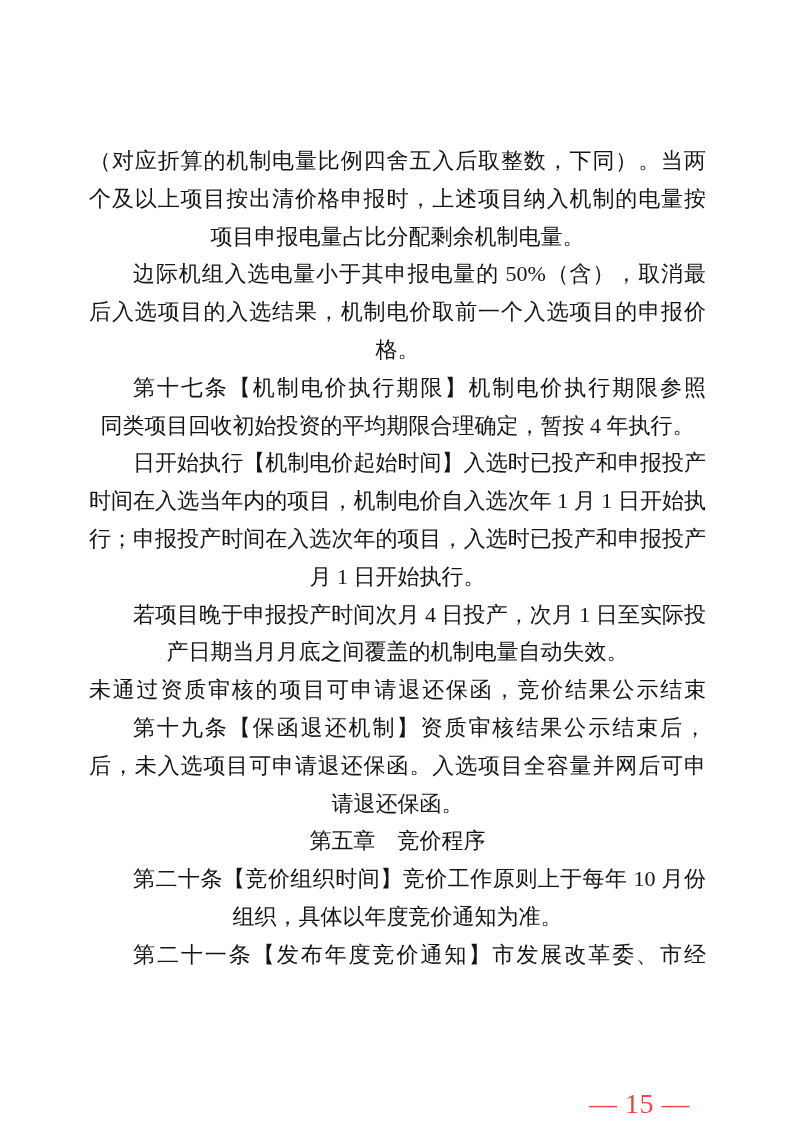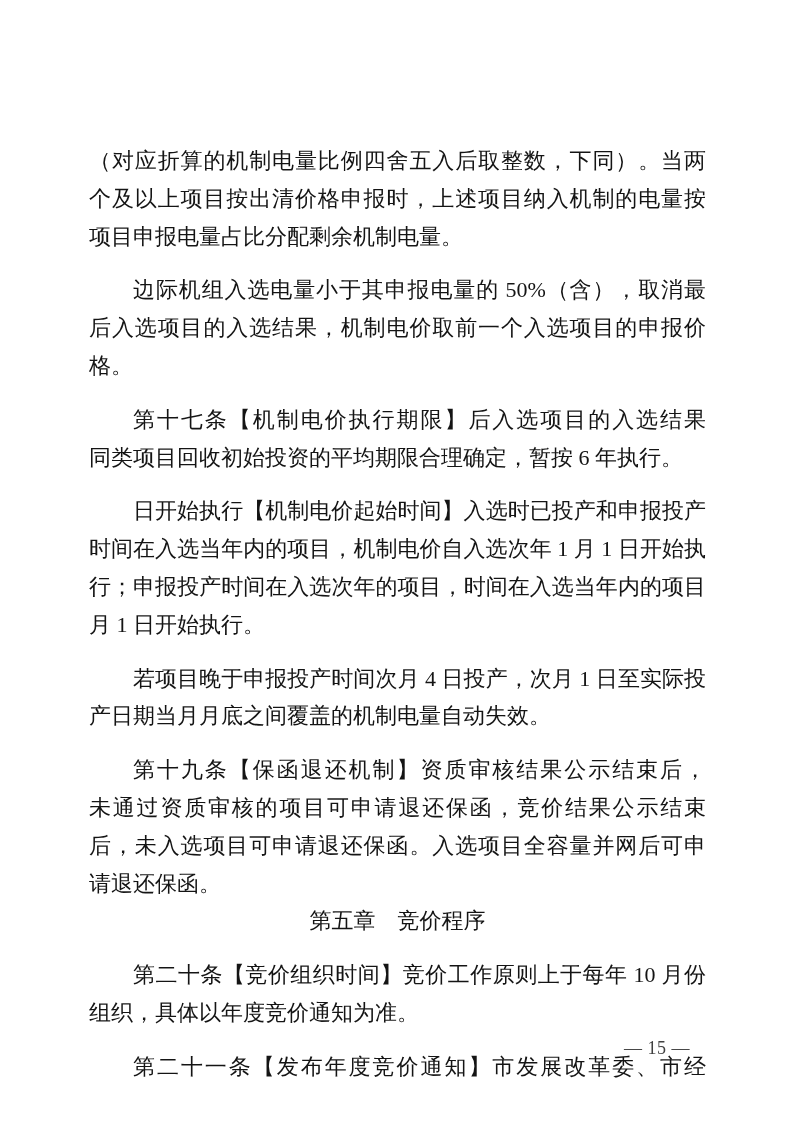--- a/index.html
+++ b/index.html
@@ -21,76 +21,75 @@
     left: 89px;
     top: 142px;
     width: 617px;
   }
   .para { margin: 0; padding: 0; }
   .line {
     height: 37.8px;
     line-height: 37.8px;
     font-size: 22px;
     white-space: normal;
-    text-align: left;
+    text-align: center;
   }
   .line.full {
     text-align: justify;
     text-align-last: justify;
   }
   .line.indent {
     text-indent: 2em;
-    margin-top: 16px;
   }
   .para.heading .line {
     text-align-last: center;
     text-indent: 0;
   }
   .page-number {
     position: absolute;
-    top: 1034px;
+    top: 1090px;
     right: 103px;
-    font-size: 18px;
+    font-size: 28px;
     line-height: 28px;
-    color: #404040;
+    color: #ef4444;
     letter-spacing: 0.5px;
   }
 </style>
 </head>
 <body>
 
 <div class="page">
   <div class="doc-body">
       <div class="para body">
         <div class="line full">（对应折算的机制电量比例四舍五入后取整数，下同）。当两</div>
         <div class="line full">个及以上项目按出清价格申报时，上述项目纳入机制的电量按</div>
         <div class="line">项目申报电量占比分配剩余机制电量。</div>
       </div>
       <div class="para body">
         <div class="line full indent">边际机组入选电量小于其申报电量的 50%（含），取消最</div>
         <div class="line full">后入选项目的入选结果，机制电价取前一个入选项目的申报价</div>
         <div class="line">格。</div>
       </div>
       <div class="para body">
-        <div class="line full indent">第十七条【机制电价执行期限】后入选项目的入选结果</div>
-        <div class="line">同类项目回收初始投资的平均期限合理确定，暂按 6 年执行。</div>
+        <div class="line full indent">第十七条【机制电价执行期限】机制电价执行期限参照</div>
+        <div class="line">同类项目回收初始投资的平均期限合理确定，暂按 4 年执行。</div>
       </div>
       <div class="para body">
         <div class="line full indent">日开始执行【机制电价起始时间】入选时已投产和申报投产</div>
         <div class="line full">时间在入选当年内的项目，机制电价自入选次年 1 月 1 日开始执</div>
-        <div class="line full">行；申报投产时间在入选次年的项目，时间在入选当年内的项目</div>
+        <div class="line full">行；申报投产时间在入选次年的项目，入选时已投产和申报投产</div>
         <div class="line">月 1 日开始执行。</div>
       </div>
       <div class="para body">
         <div class="line full indent">若项目晚于申报投产时间次月 4 日投产，次月 1 日至实际投</div>
         <div class="line">产日期当月月底之间覆盖的机制电量自动失效。</div>
       </div>
       <div class="para body">
+        <div class="line full">未通过资质审核的项目可申请退还保函，竞价结果公示结束</div>
         <div class="line full indent">第十九条【保函退还机制】资质审核结果公示结束后，</div>
-        <div class="line full">未通过资质审核的项目可申请退还保函，竞价结果公示结束</div>
         <div class="line full">后，未入选项目可申请退还保函。入选项目全容量并网后可申</div>
         <div class="line">请退还保函。</div>
       </div>
       <div class="para heading">
         <div class="line">第五章　竞价程序</div>
       </div>
       <div class="para body">
         <div class="line full indent">第二十条【竞价组织时间】竞价工作原则上于每年 10 月份</div>
         <div class="line">组织，具体以年度竞价通知为准。</div>
       </div>

